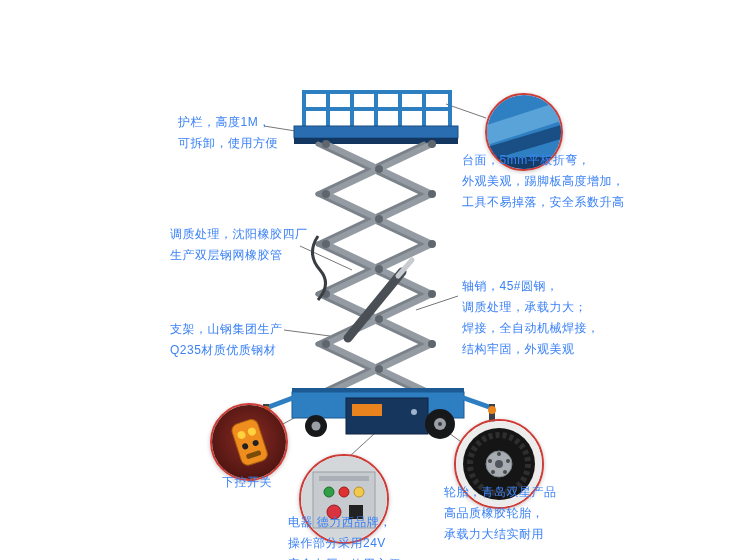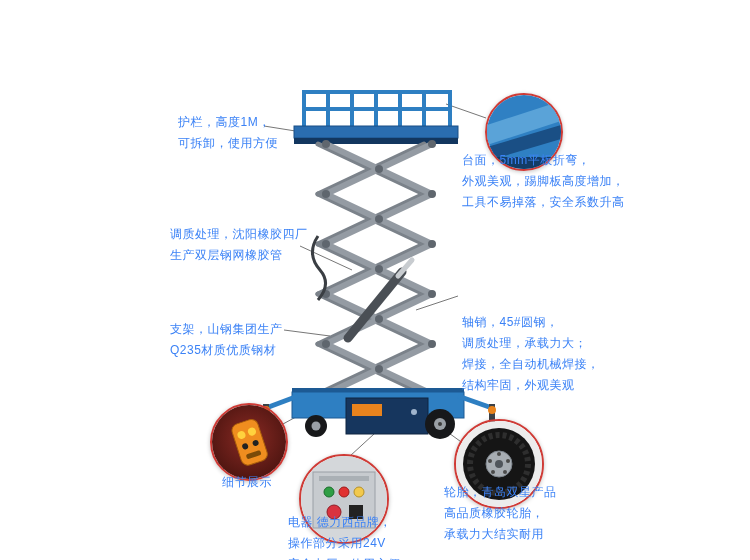--- a/index.html
+++ b/index.html
@@ -22,21 +22,21 @@
   .c-tire{left:454px;top:419px;width:86px;height:86px;}
   
   .lbl{
     position:absolute;color:#3b82f6;font-size:12px;line-height:21px;
     white-space:pre-line;letter-spacing:0.5px;
   }
   .l-guardrail{left:178px;top:112px;width:120px;}
   .l-platform{left:462px;top:150px;width:175px;}
   .l-hose{left:170px;top:224px;width:145px;}
   .l-frame{left:170px;top:319px;width:135px;}
-  .l-pin{left:462px;top:276px;width:155px;margin-top:36px;}
+  .l-pin{left:462px;top:276px;width:155px;}
   .l-remote{left:203px;top:472px;width:88px;text-align:center;}
   .l-electric{left:288px;top:512px;width:135px;}
   .l-tire{left:444px;top:482px;width:135px;}
 </style>
 </head>
 <body>
 
 <div id="stage">
 
 
@@ -221,21 +221,21 @@
 外观美观，踢脚板高度增加，
 工具不易掉落，安全系数升高</div>
   <div class="lbl l-hose">调质处理，沈阳橡胶四厂
 生产双层钢网橡胶管</div>
   <div class="lbl l-frame">支架，山钢集团生产
 Q235材质优质钢材</div>
   <div class="lbl l-pin">轴销，45#圆钢，
 调质处理，承载力大；
 焊接，全自动机械焊接，
 结构牢固，外观美观</div>
-  <div class="lbl l-remote">细节展示</div>
+  <div class="lbl l-remote">下控开关</div>
   <div class="lbl l-electric">电器 德力西品牌，
 操作部分采用24V
 安全电压，使用方便</div>
   <div class="lbl l-tire">轮胎，青岛双星产品
 高品质橡胶轮胎，
 承载力大结实耐用</div>
 
 </div>
 
 </body></html>

